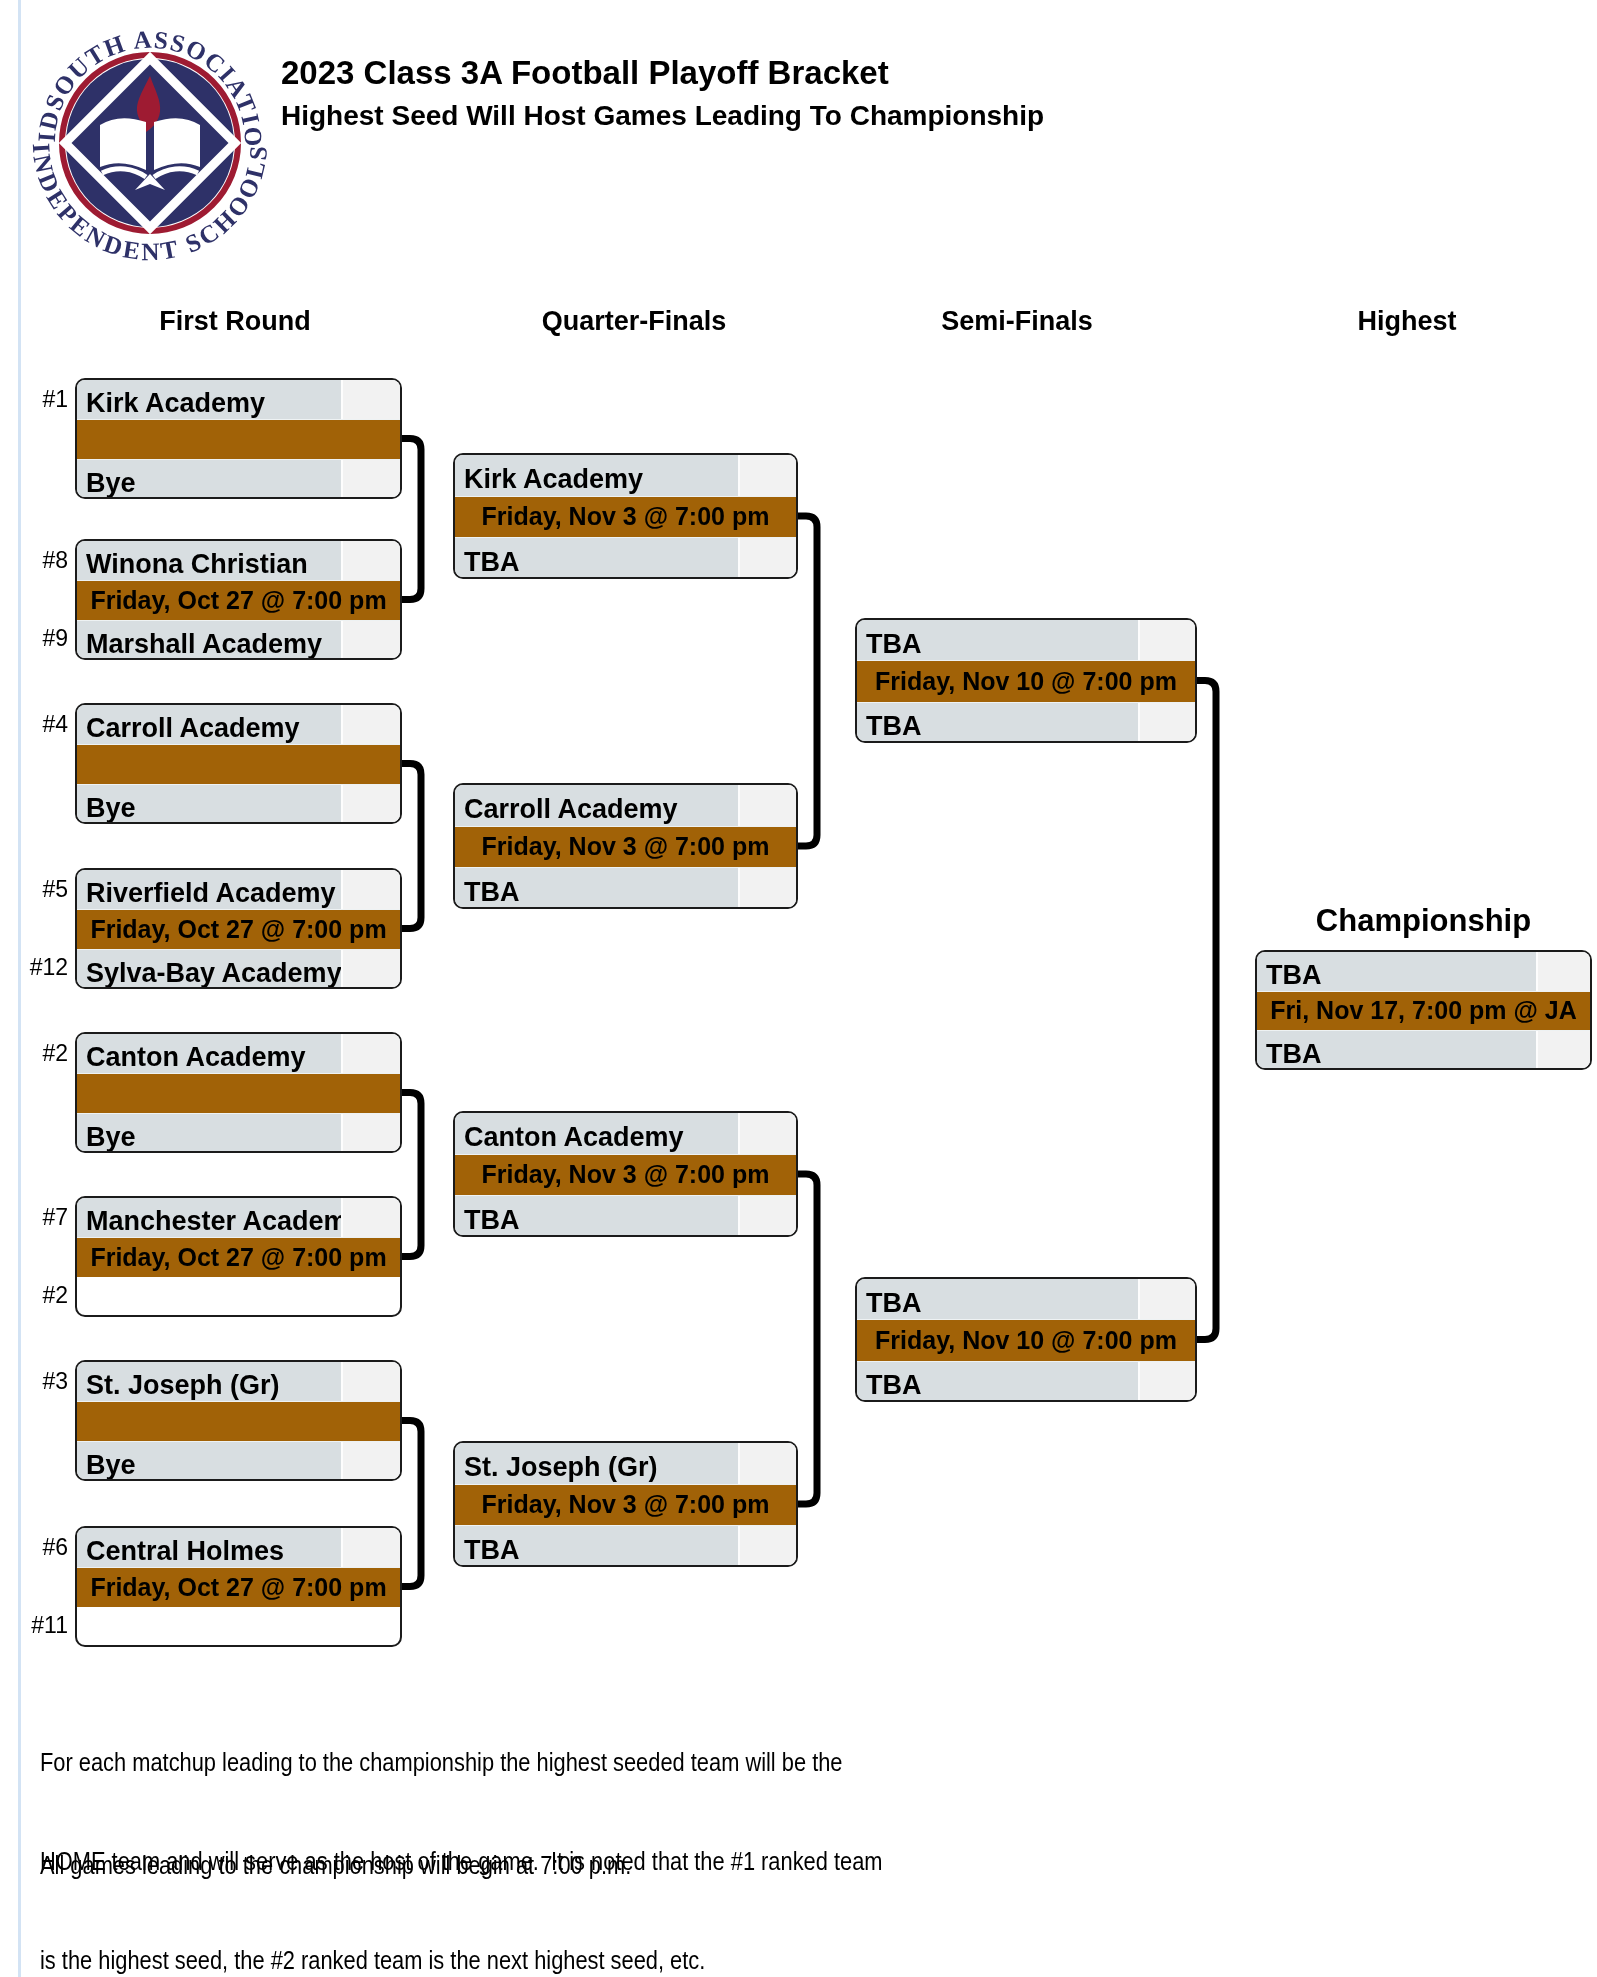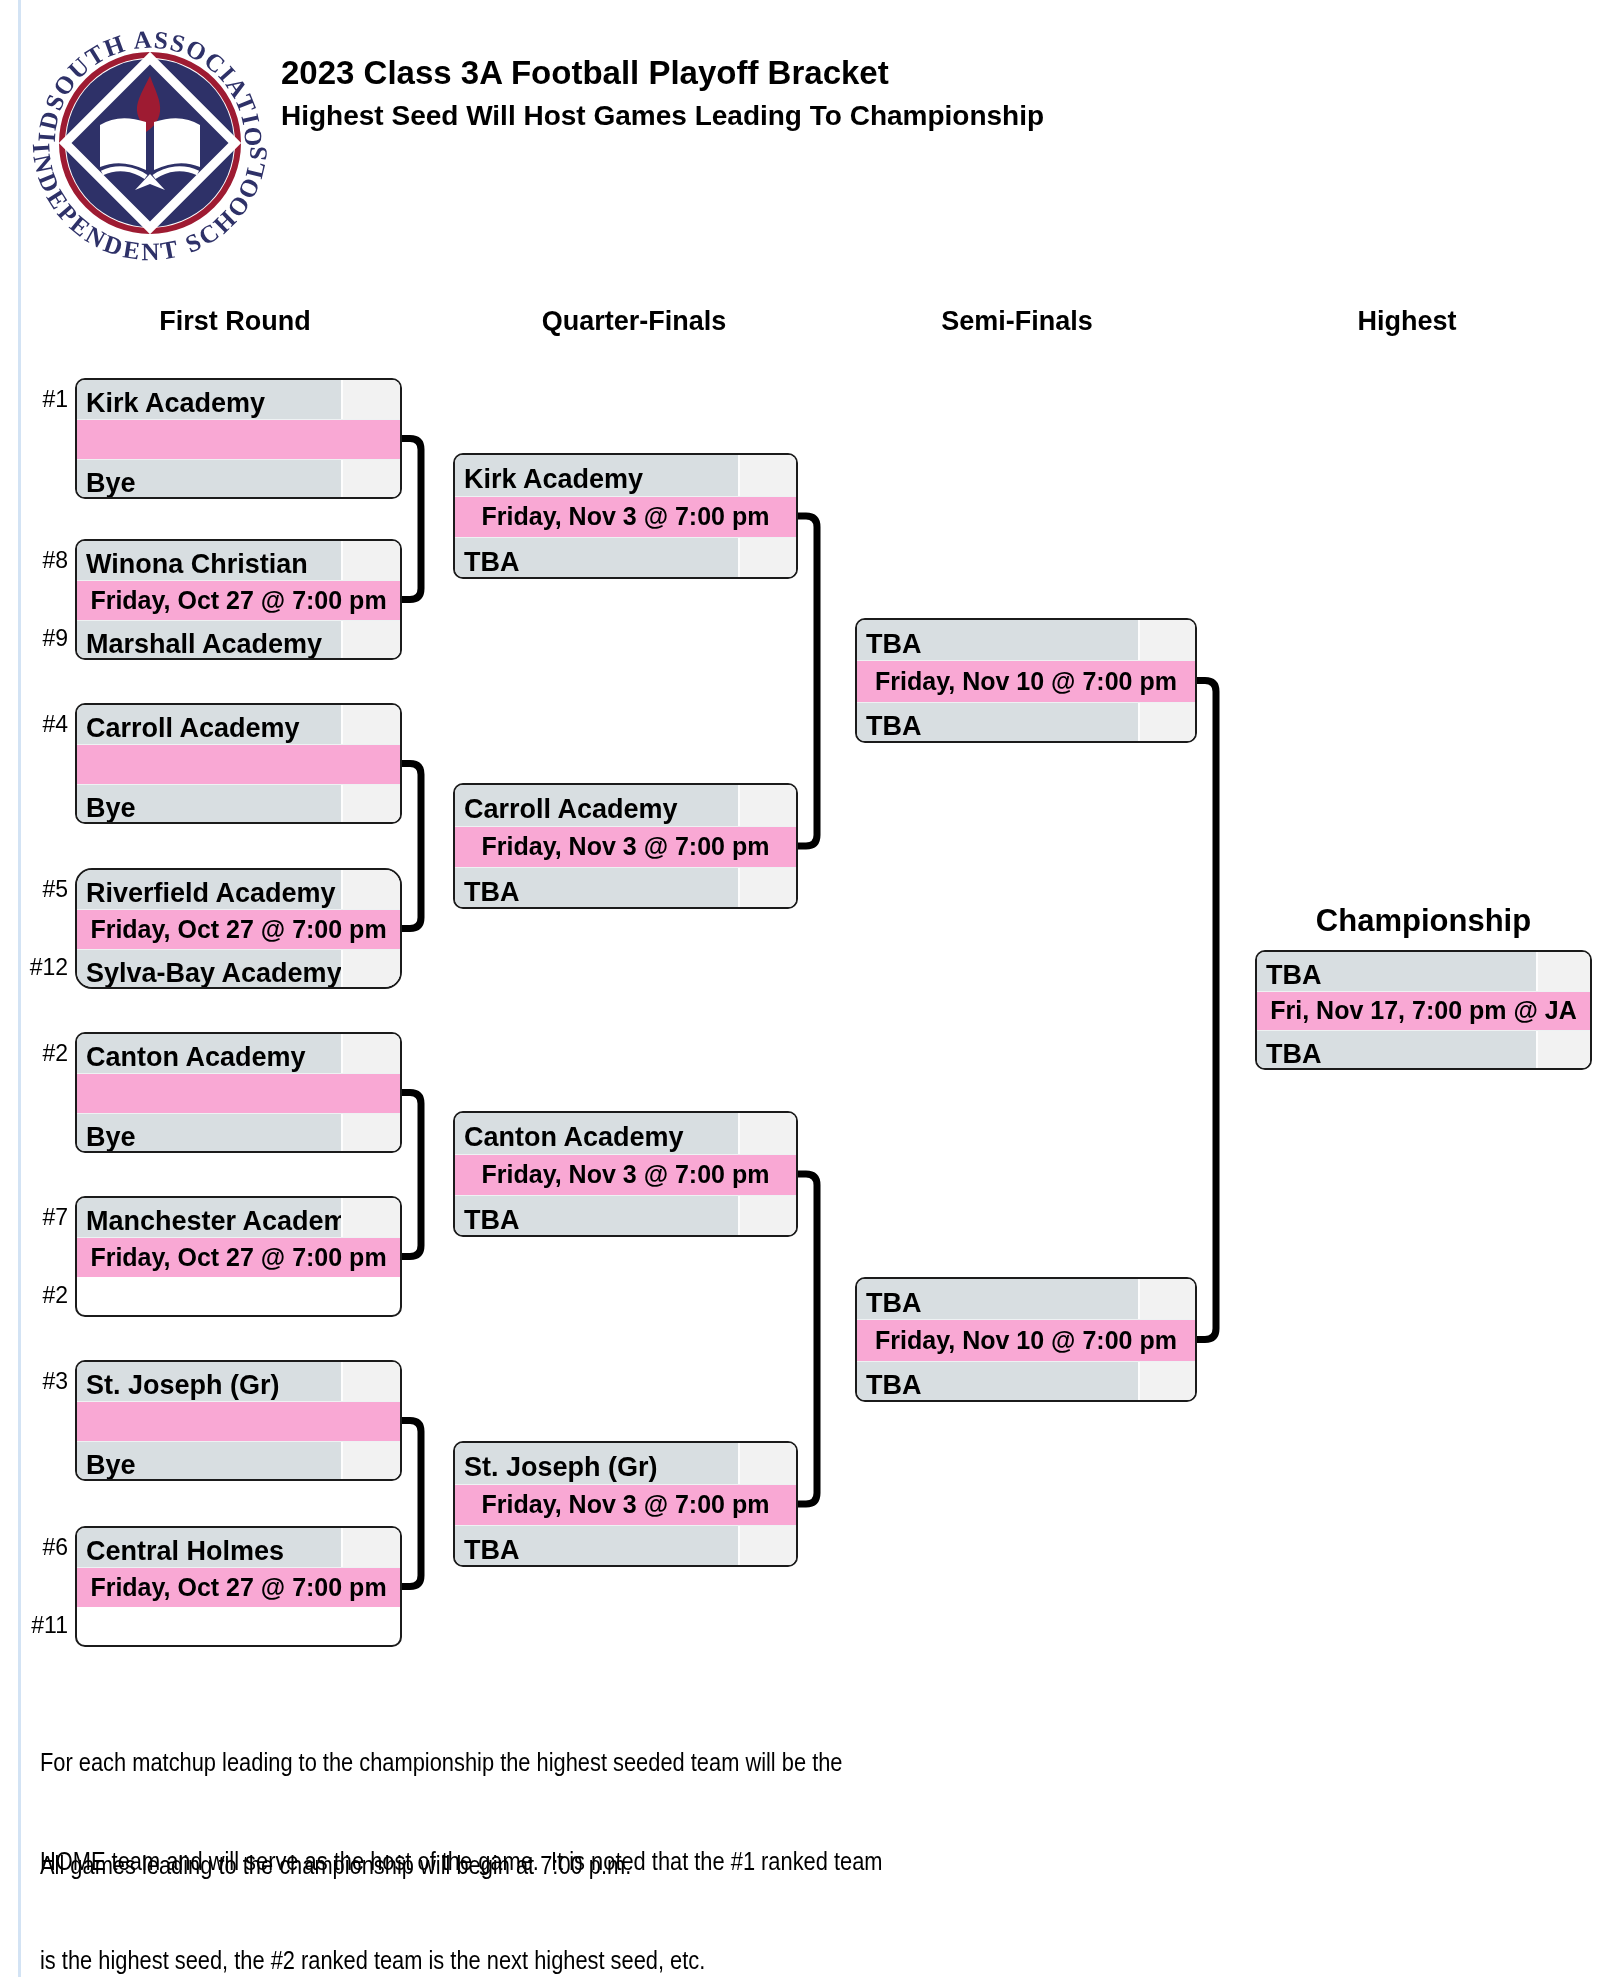--- a/index.html
+++ b/index.html
@@ -15,21 +15,21 @@
   .col-head.c2{left:464px;}
   .col-head.c3{left:847px;}
   .col-head.c4{left:1237px;}
   .champ-head{position:absolute;left:1255px;top:903px;width:337px;text-align:center;font-size:31px;font-weight:bold;}
   .match{
     position:absolute;box-sizing:border-box;border:2px solid #1b1b1b;border-radius:10px;
     overflow:hidden;background:#fff;
   }
   .row{position:relative;width:100%;}
   .row.team{background:#d8dee1;}
-  .row.mid{background:#f9a8d4;}
+  .row.mid{background:#a16207;}
   .row + .row{border-top:1px solid #eef2f3;}
   .team-name{
     position:absolute;left:9px;top:8px;bottom:0;display:flex;align-items:center;
     font-size:27px;font-weight:bold;white-space:nowrap;
   }
   .score-cell{position:absolute;top:0;bottom:0;right:0;background:#f2f2f2;border-left:2px solid #fdfdfd;}
   .date-text{
     position:absolute;left:0;right:0;top:0;bottom:0;display:flex;align-items:center;justify-content:center;
     font-size:25px;font-weight:bold;white-space:pre;
   }
@@ -129,21 +129,21 @@
     </div>
     <div class="row mid" style="height: 39px;">
       <span class="date-text"></span>
     </div>
     <div class="row team" style="height: 39px;">
       <span class="team-name">Bye</span>
       <span class="score-cell" style="width: 57px;"></span>
     </div>
   </div>
     <div class="seed" style="top: 705px; height: 39px;">#4</div>
-    <div class="match" style="left: 75px; top: 868px; width: 327px; height: 121px; border-radius: 17px;">
+    <div class="match" style="left: 75px; top: 868px; width: 327px; height: 121px;">
     <div class="row team" style="height: 39px;">
       <span class="team-name">Riverfield Academy</span>
       <span class="score-cell" style="width: 57px;"></span>
     </div>
     <div class="row mid" style="height: 39px;">
       <span class="date-text">Friday, Oct 27 @ 7:00 pm</span>
     </div>
     <div class="row team" style="height: 39px;">
       <span class="team-name">Sylva-Bay Academy</span>
       <span class="score-cell" style="width: 57px;"></span>

